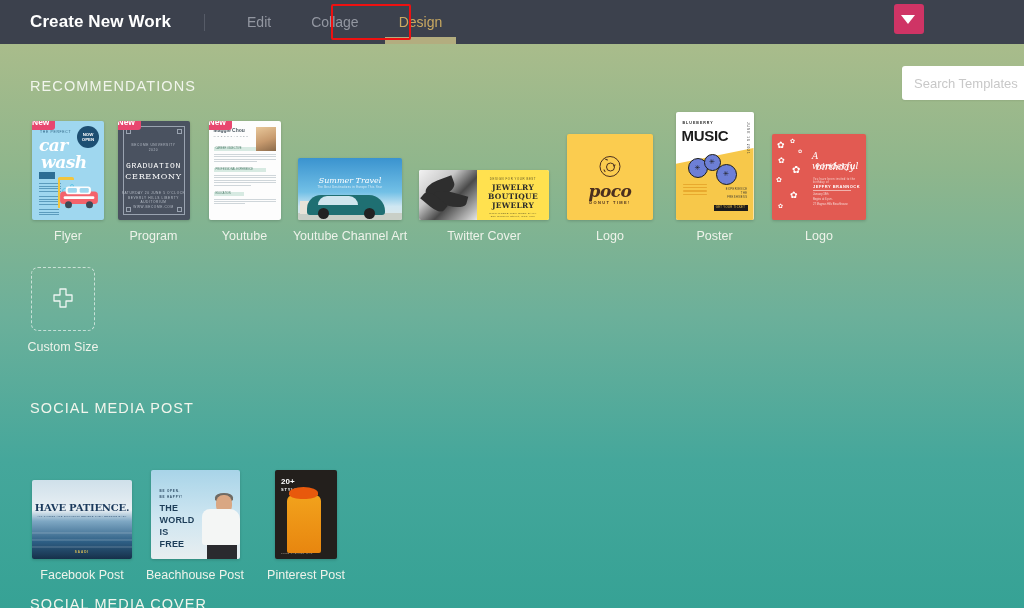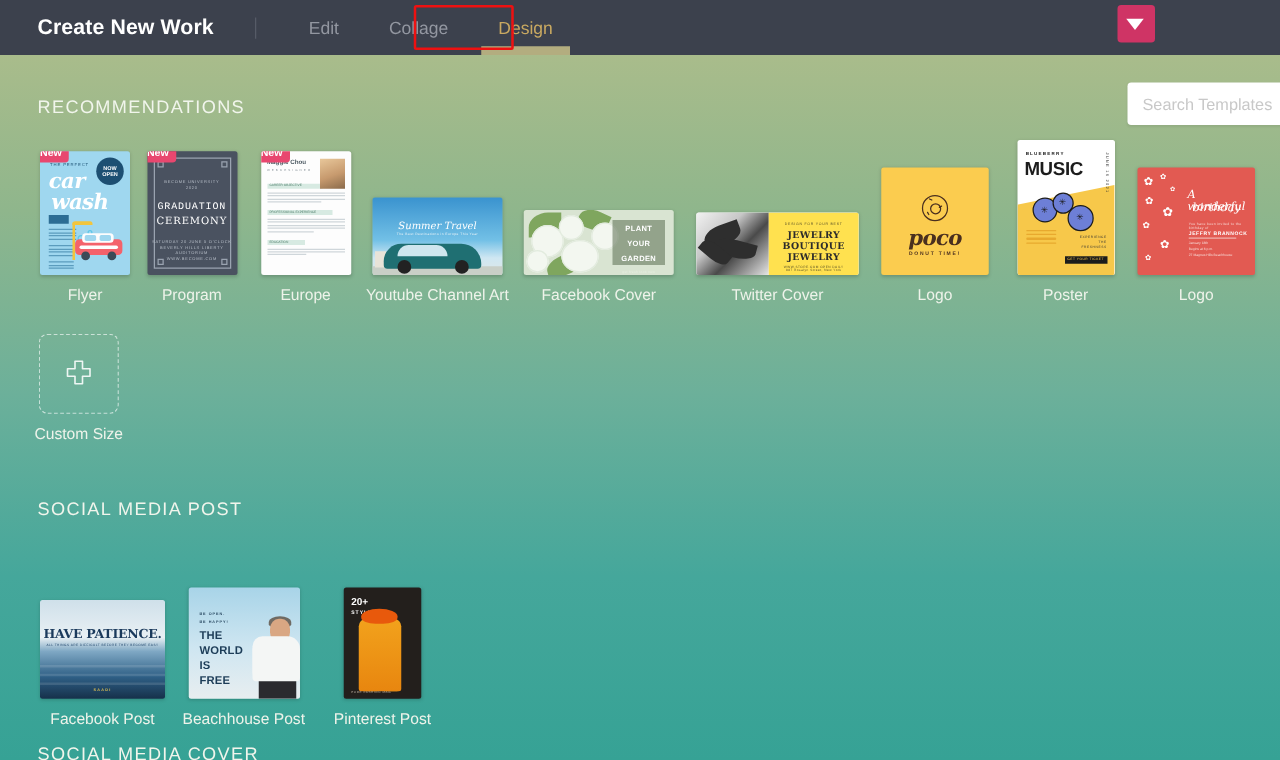--- a/index.html
+++ b/index.html
@@ -397,56 +397,37 @@
             </div>
           <div class="rs-bar" style="width:30px;margin-top:6px;">
             <span>EDUCATION</span>
             </div>
           <div class="rs-l" style="margin-top:3px;">
               <i></i>
               <i></i>
               <i style="width:50%"></i>
             </div>
         </div>
-        <div class="cap">Europe</div>
+        <div class="cap">Youtube</div>
       </div>
 
       <div class="cell" style="width:120px;">
         <div class="thumb t-yt">
           <div class="yt-t">Summer Travel</div>
           <div class="yt-s">The Best Destinations in Europe This Year</div>
           <div class="yt-ground"></div>
           <div class="yt-post"></div>
           <div class="yt-car"></div>
           <div class="yt-win"></div>
           <div class="yt-wh" style="left:20px;"></div>
           <div class="yt-wh" style="left:66px;"></div>
         </div>
         <div class="cap">Youtube Channel Art</div>
       </div>
 
-      <div class="cell" style="width:138px;">
-        <div class="thumb t-fb">
-          <div class="fb-leaf" style="left:4px;top:2px;width:26px;height:20px;"></div>
-          <div class="fb-leaf" style="left:44px;top:0px;width:24px;height:16px;transform:rotate(25deg);"></div>
-          <div class="fb-leaf" style="left:18px;bottom:0px;width:30px;height:16px;transform:rotate(-15deg);"></div>
-          <div class="fb-f" style="left:6px;top:12px;width:26px;height:26px;"></div>
-          <div class="fb-f" style="left:28px;top:4px;width:20px;height:20px;"></div>
-          <div class="fb-f" style="left:30px;top:24px;width:30px;height:26px;"></div>
-          <div class="fb-f" style="left:54px;top:10px;width:22px;height:22px;"></div>
-          <div class="fb-f" style="left:2px;top:32px;width:18px;height:18px;"></div>
-          <div class="fb-box">
-            <b>PLANT</b>
-            <b>YOUR</b>
-            <b>GARDEN</b>
-            <i>get fresh  look new</i>
-          </div>
-        </div>
-        <div class="cap">Facebook Cover</div>
-      </div>
 
       <div class="cell" style="width:148px;">
         <div class="thumb t-tw">
           <div class="tw-img">
             <div class="tw-pet" style="left:6px;top:10px;width:30px;height:16px;transform:rotate(-20deg);"></div>
             <div class="tw-pet" style="left:14px;top:22px;width:34px;height:14px;transform:rotate(15deg);"></div>
             <div class="tw-pet" style="left:2px;top:26px;width:26px;height:12px;transform:rotate(40deg);"></div>
           </div>
           <div class="tw-txt">
             <div class="tw-top">DESIGN FOR YOUR BEST</div>

